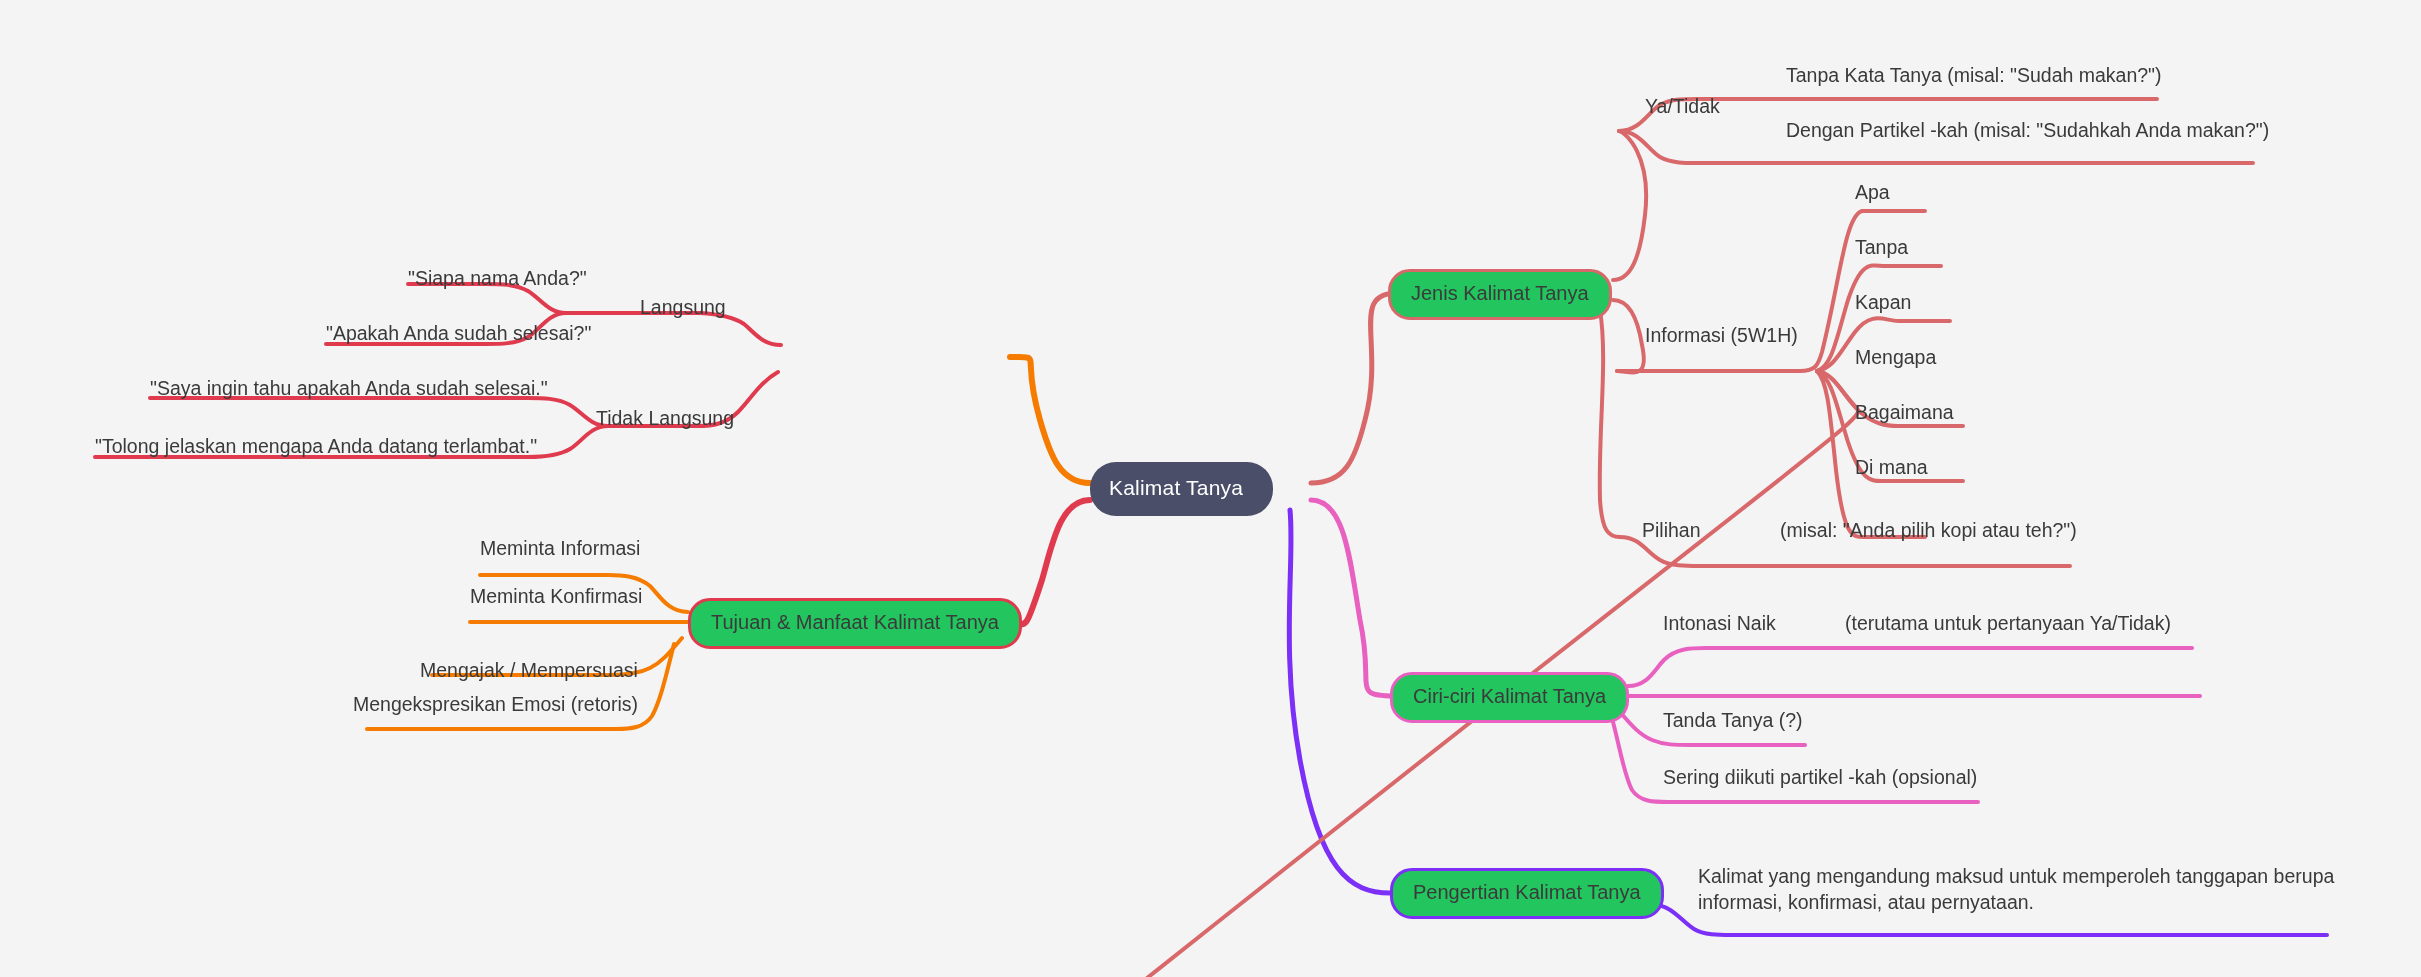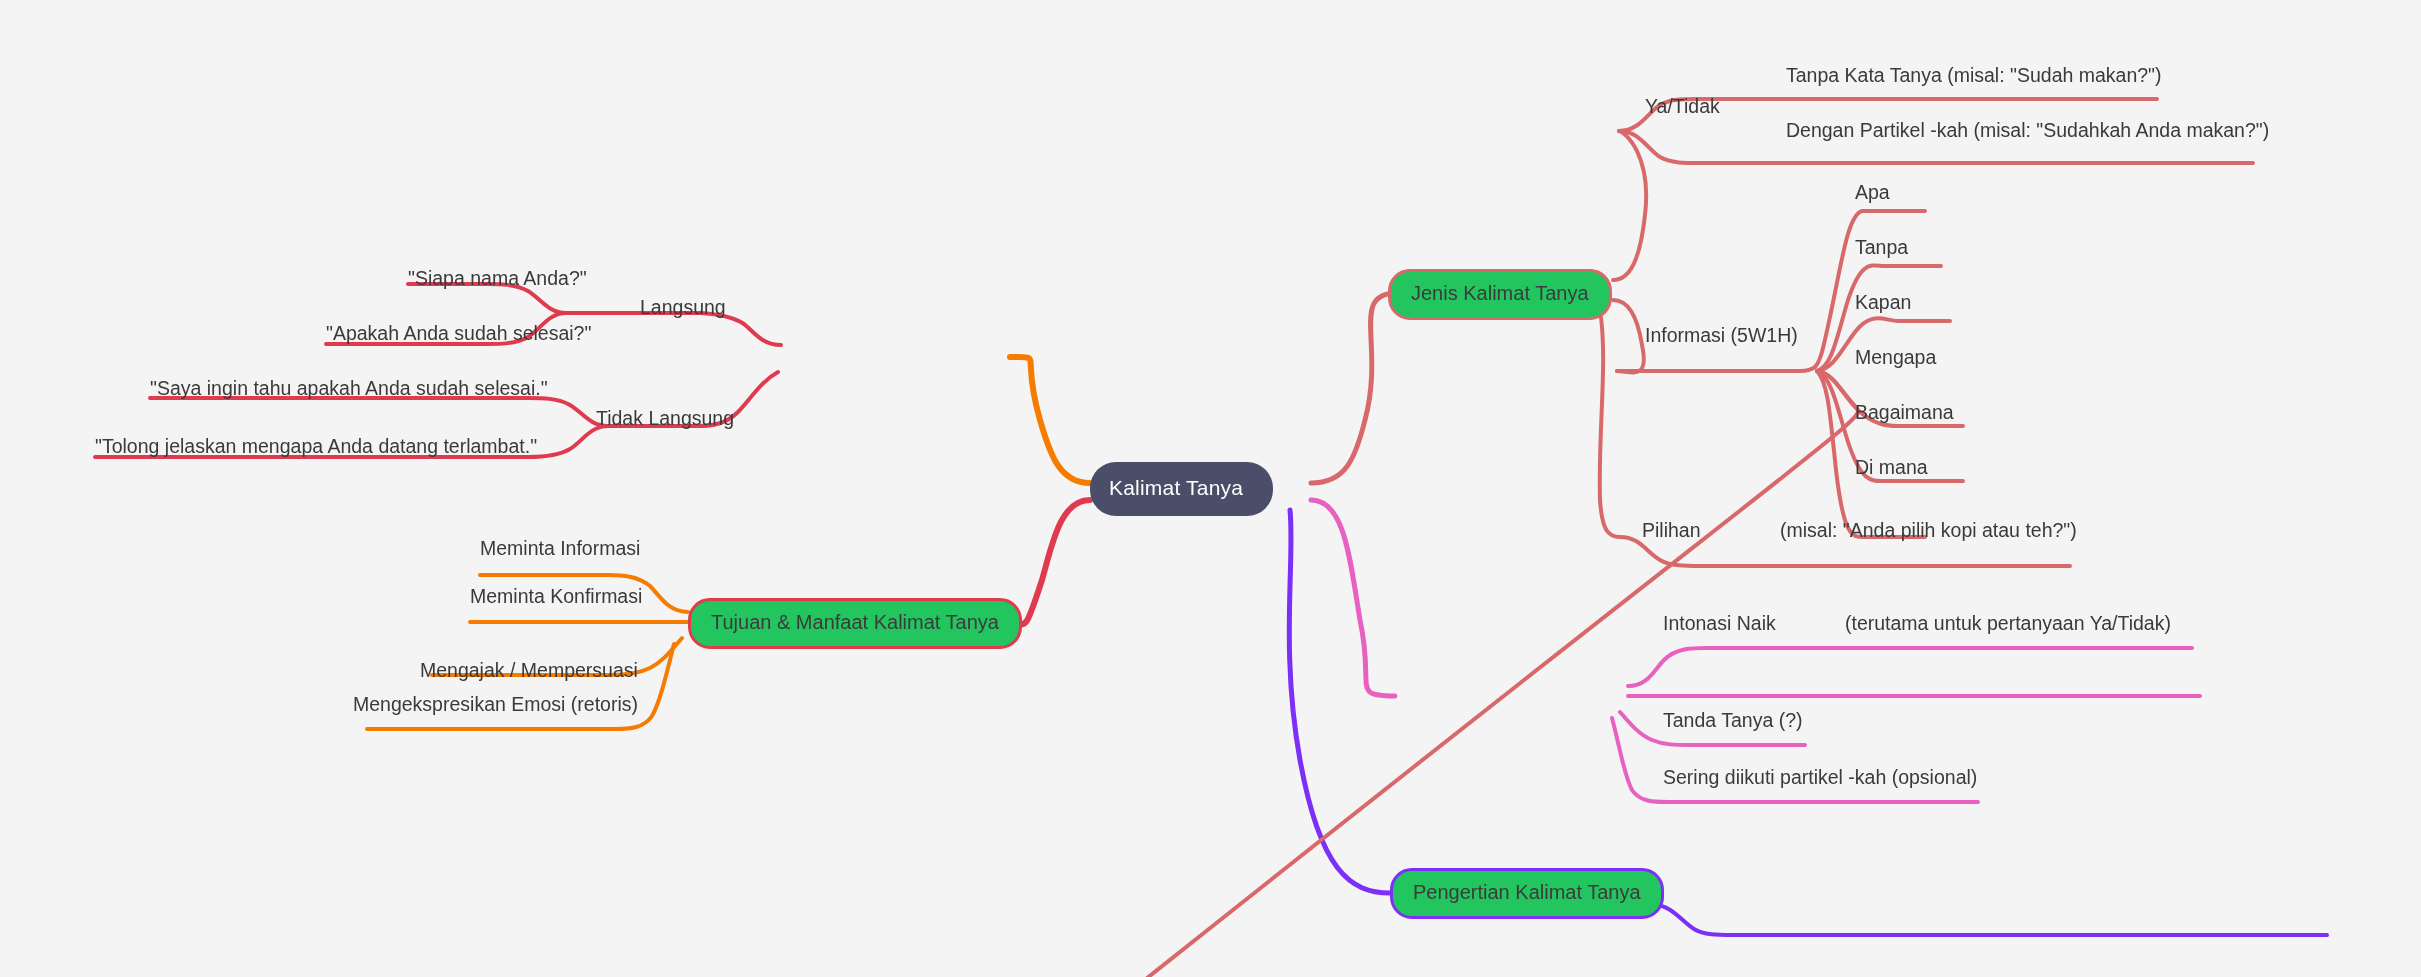--- a/index.html
+++ b/index.html
@@ -158,20 +158,23 @@
     <span>Di mana</span>
   </div>
 
   <div class="node text-node" style="left:1642px; top:517px;">
     <span>Pilihan</span>
   </div>
   <div class="node text-node" style="left:1780px; top:517px;">
     <span>(misal: "Anda pilih kopi atau teh?")</span>
   </div>
 
+  <div class="node box-node" style="left:1390px; top:672px; border-color:#e860c0;">
+    <span>Ciri-ciri Kalimat Tanya</span>
+  </div>
 
   <div class="node text-node" style="left:1663px; top:610px;">
     <span>Intonasi Naik</span>
   </div>
   <div class="node text-node" style="left:1845px; top:610px;">
     <span>(terutama untuk pertanyaan Ya/Tidak)</span>
   </div>
 
 
   <div class="node text-node" style="left:1663px; top:707px;">
@@ -179,20 +182,23 @@
   </div>
 
   <div class="node text-node" style="left:1663px; top:764px;">
     <span>Sering diikuti partikel -kah (opsional)</span>
   </div>
 
   <div class="node box-node" style="left:1390px; top:868px; border-color:#7b2ff7;">
     <span>Pengertian Kalimat Tanya</span>
   </div>
 
+  <div class="node text-node multiline" style="left:1698px; top:863px; width:650px;">
+    <span>Kalimat yang mengandung maksud untuk memperoleh tanggapan berupa informasi, konfirmasi, atau pernyataan.</span>
+  </div>
 
 
   <div class="node text-node" style="left:640px; top:294px;">
     <span>Langsung</span>
   </div>
   <div class="node text-node" style="left:408px; top:265px;">
     <span>"Siapa nama Anda?"</span>
   </div>
   <div class="node text-node" style="left:326px; top:320px;">
     <span>"Apakah Anda sudah selesai?"</span>

